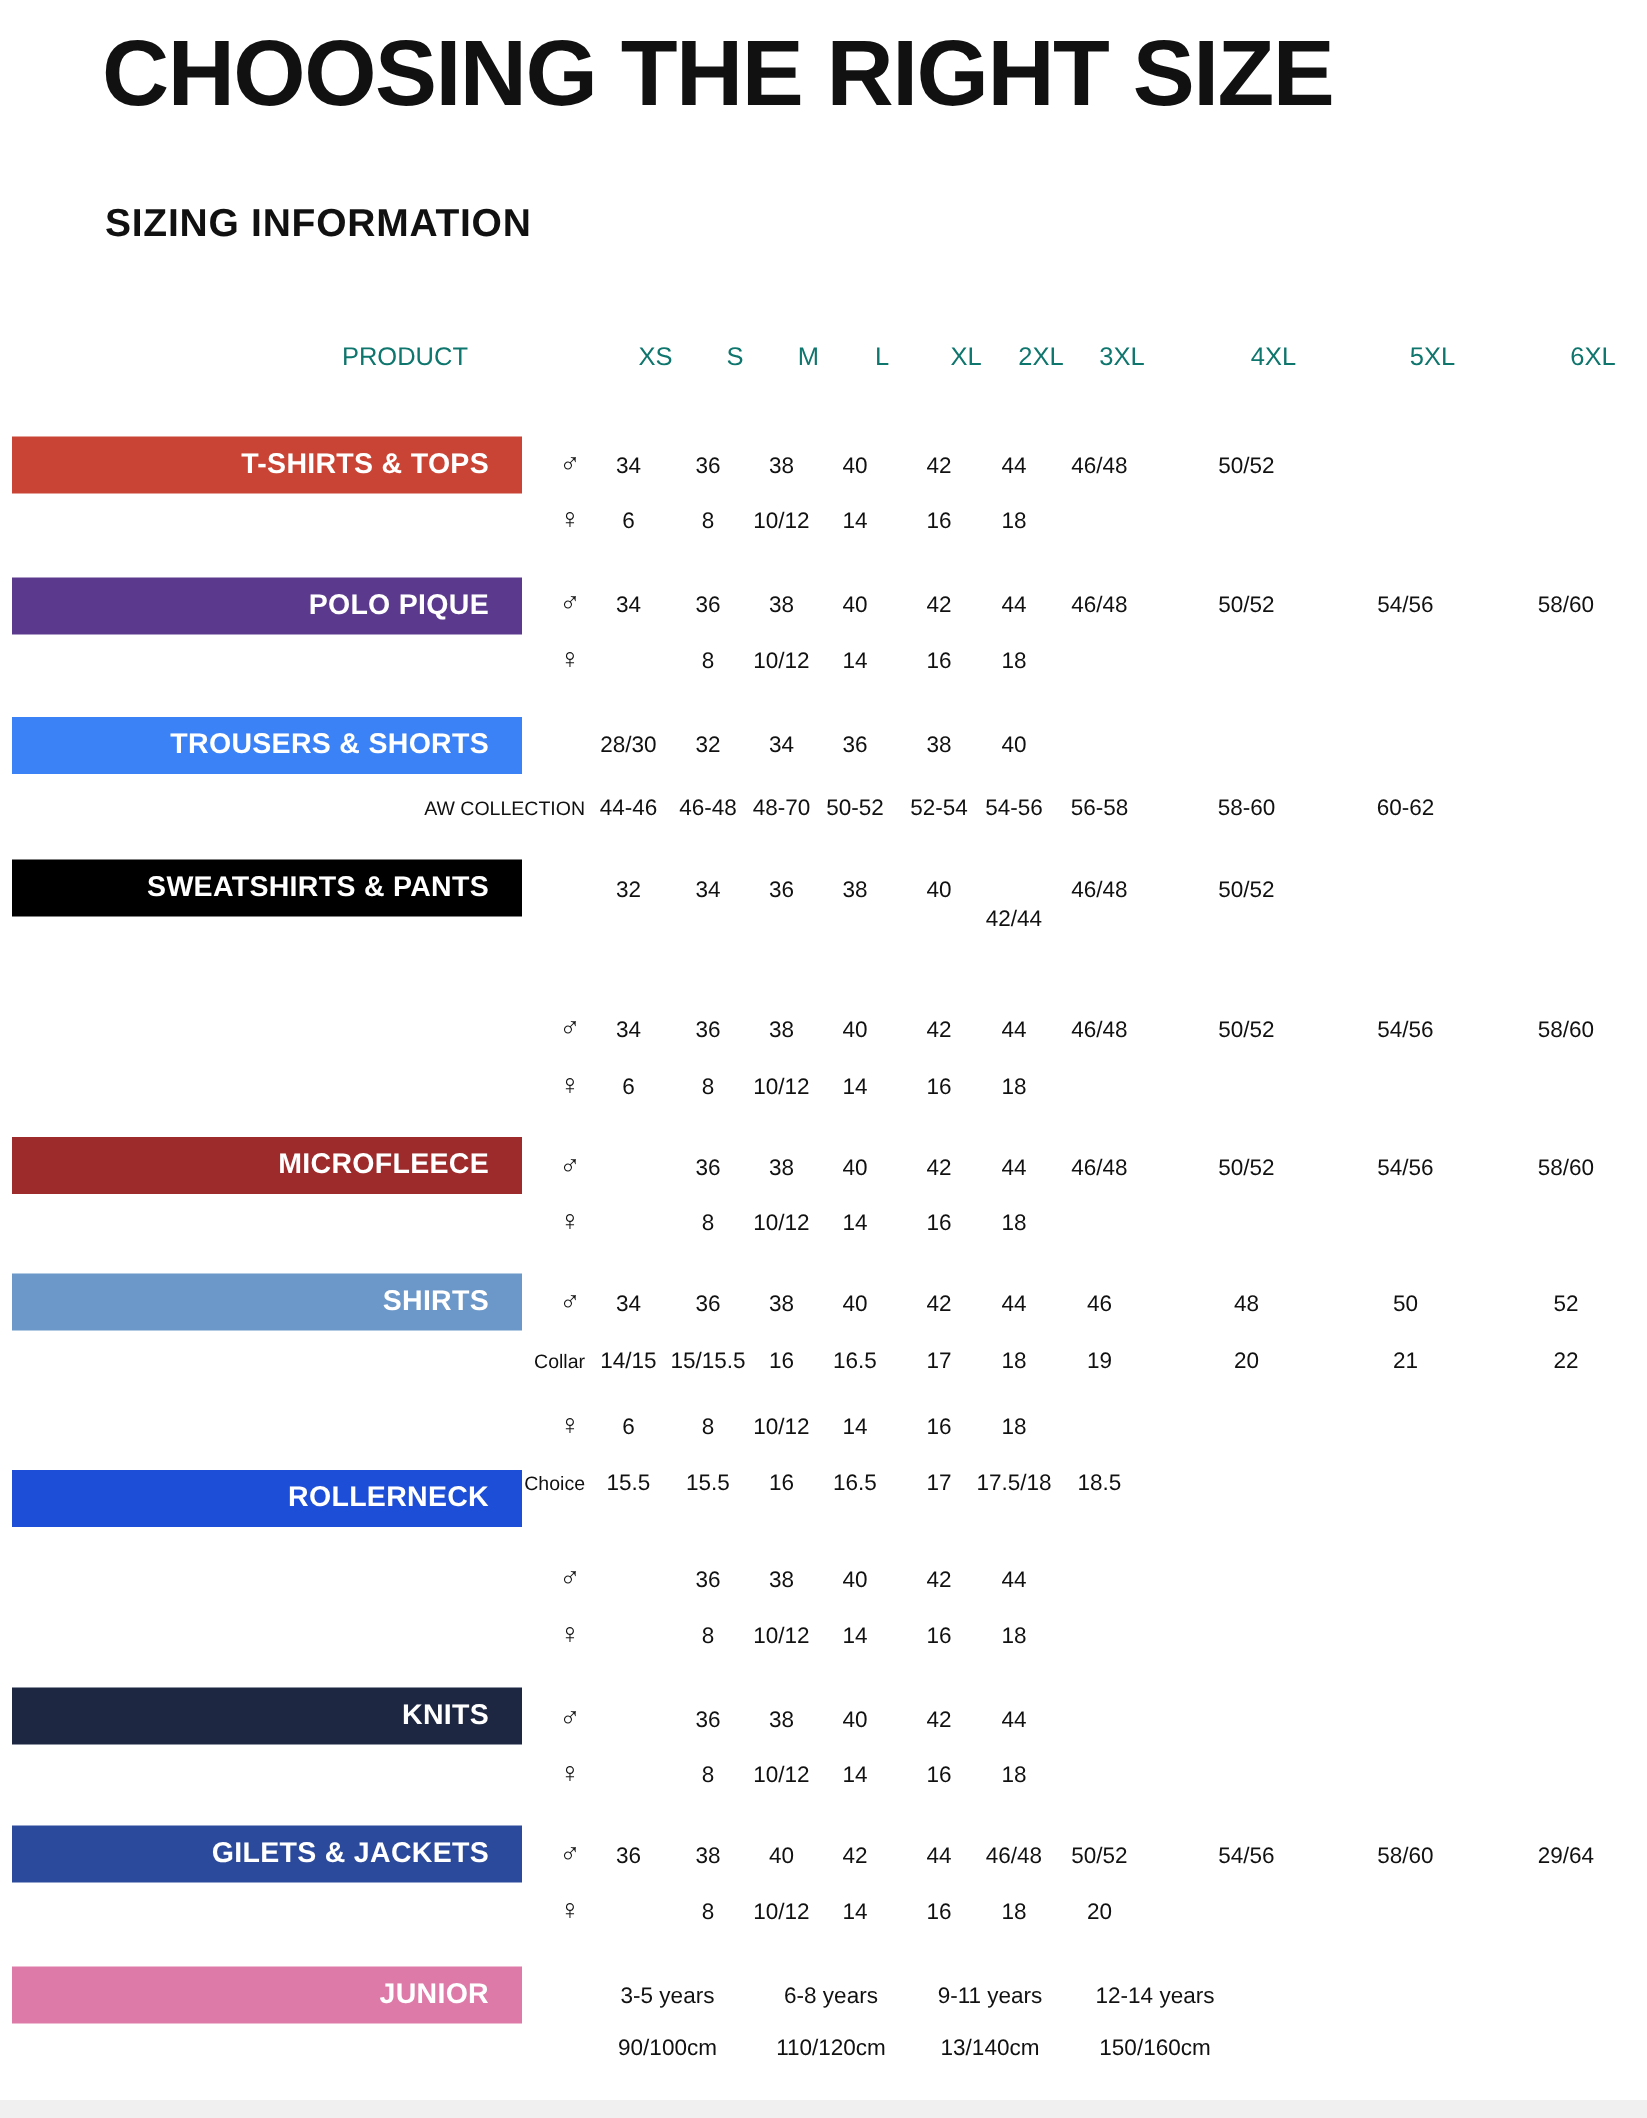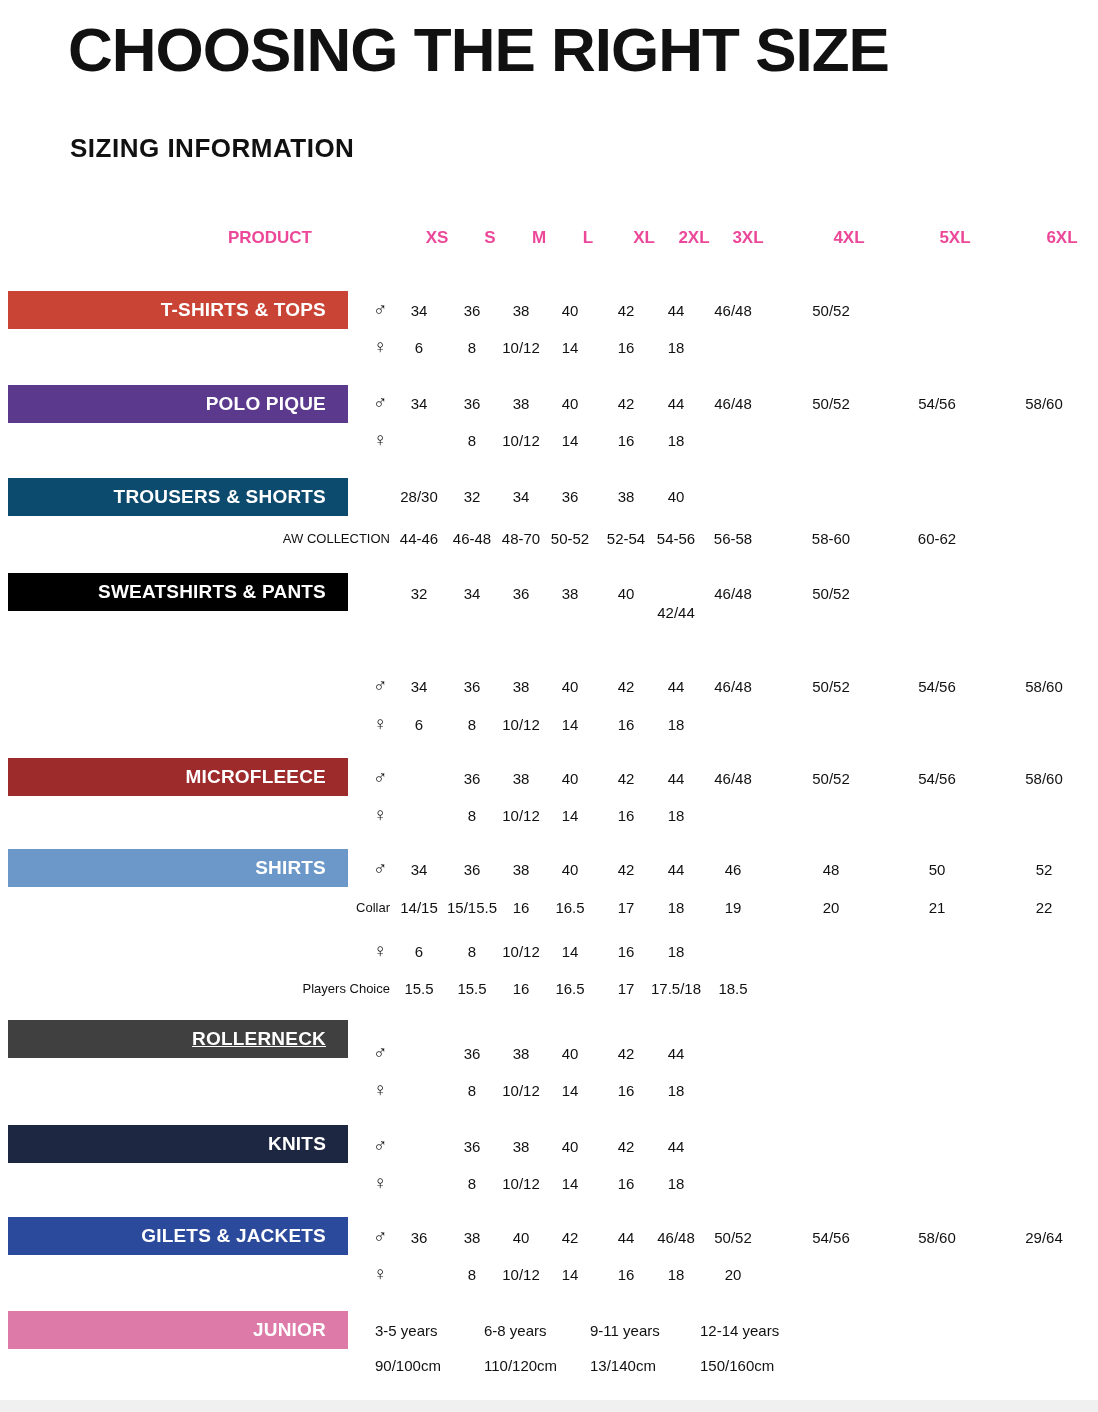--- a/index.html
+++ b/index.html
@@ -34,22 +34,22 @@
     color: #111111;
     letter-spacing: 0.5px;
   }
 
   
   .grid { position: absolute; left: 0; top: 0; width: 1098px; height: 1412px; }
 
   .hdr {
     position: absolute;
     font-size: 17px;
-    font-weight: bold;
-    color: #ec4899;
+    font-weight: normal;
+    color: #0f766e;
     text-align: center;
     top: 228px;
     padding-left: 36px;
   }
   .hdr.product {
     text-align: right;
     font-size: 17px;
   }
 
   .rowband {
@@ -87,20 +87,21 @@
     position: absolute;
     font-size: 13px;
     color: #111111;
     text-align: right;
     white-space: nowrap;
   }
   .jcell {
     position: absolute;
     font-size: 15px;
     color: #111111;
+    text-align: center;
     white-space: nowrap;
   }
   .bottombar {
     position: absolute;
     left: 0; top: 1400px;
     width: 1098px; height: 12px;
     background: #f0f0f0;
   }
 </style>
 </head>
@@ -151,21 +152,21 @@
       <div class="cell" style="left: 688px; width: 90px; top: 395px;">46/48</div>
       <div class="cell" style="left: 786px; width: 90px; top: 395px;">50/52</div>
       <div class="cell" style="left: 892px; width: 90px; top: 395px;">54/56</div>
       <div class="cell" style="left: 999px; width: 90px; top: 395px;">58/60</div>
       <div class="gender" style="left: 368px; top: 430px;">♀</div>
       <div class="cell" style="left: 427px; width: 90px; top: 432px;">8</div>
       <div class="cell" style="left: 476px; width: 90px; top: 432px;">10/12</div>
       <div class="cell" style="left: 525px; width: 90px; top: 432px;">14</div>
       <div class="cell" style="left: 581px; width: 90px; top: 432px;">16</div>
       <div class="cell" style="left: 631px; width: 90px; top: 432px;">18</div>
-      <div class="rowband" style="top: 478px; background: #0c4a6e;">TROUSERS &amp; SHORTS</div>
+      <div class="rowband" style="top: 478px; background: #3b82f6;">TROUSERS &amp; SHORTS</div>
       <div class="cell" style="left: 374px; width: 90px; top: 488px;">28/30</div>
       <div class="cell" style="left: 427px; width: 90px; top: 488px;">32</div>
       <div class="cell" style="left: 476px; width: 90px; top: 488px;">34</div>
       <div class="cell" style="left: 525px; width: 90px; top: 488px;">36</div>
       <div class="cell" style="left: 581px; width: 90px; top: 488px;">38</div>
       <div class="cell" style="left: 631px; width: 90px; top: 488px;">40</div>
       <div class="sublabel" style="left: 140px; width: 250px; top: 531px;">AW COLLECTION</div>
       <div class="cell" style="left: 374px; width: 90px; top: 530px;">44-46</div>
       <div class="cell" style="left: 427px; width: 90px; top: 530px;">46-48</div>
       <div class="cell" style="left: 476px; width: 90px; top: 530px;">48-70</div>
@@ -250,21 +251,21 @@
       <div class="cell" style="left: 581px; width: 90px; top: 943px;">16</div>
       <div class="cell" style="left: 631px; width: 90px; top: 943px;">18</div>
       <div class="sublabel" style="left: 140px; width: 250px; top: 981px;">Players Choice</div>
       <div class="cell" style="left: 374px; width: 90px; top: 980px;">15.5</div>
       <div class="cell" style="left: 427px; width: 90px; top: 980px;">15.5</div>
       <div class="cell" style="left: 476px; width: 90px; top: 980px;">16</div>
       <div class="cell" style="left: 525px; width: 90px; top: 980px;">16.5</div>
       <div class="cell" style="left: 581px; width: 90px; top: 980px;">17</div>
       <div class="cell" style="left: 631px; width: 90px; top: 980px;">17.5/18</div>
       <div class="cell" style="left: 688px; width: 90px; top: 980px;">18.5</div>
-      <div class="rowband" style="top: 1020px; background: #404040; text-decoration: underline;">ROLLERNECK</div>
+      <div class="rowband" style="top: 980px; background: #1d4ed8;">ROLLERNECK</div>
       <div class="gender" style="left: 368px; top: 1043px;">♂</div>
       <div class="cell" style="left: 427px; width: 90px; top: 1045px;">36</div>
       <div class="cell" style="left: 476px; width: 90px; top: 1045px;">38</div>
       <div class="cell" style="left: 525px; width: 90px; top: 1045px;">40</div>
       <div class="cell" style="left: 581px; width: 90px; top: 1045px;">42</div>
       <div class="cell" style="left: 631px; width: 90px; top: 1045px;">44</div>
       <div class="gender" style="left: 368px; top: 1080px;">♀</div>
       <div class="cell" style="left: 427px; width: 90px; top: 1082px;">8</div>
       <div class="cell" style="left: 476px; width: 90px; top: 1082px;">10/12</div>
       <div class="cell" style="left: 525px; width: 90px; top: 1082px;">14</div>

